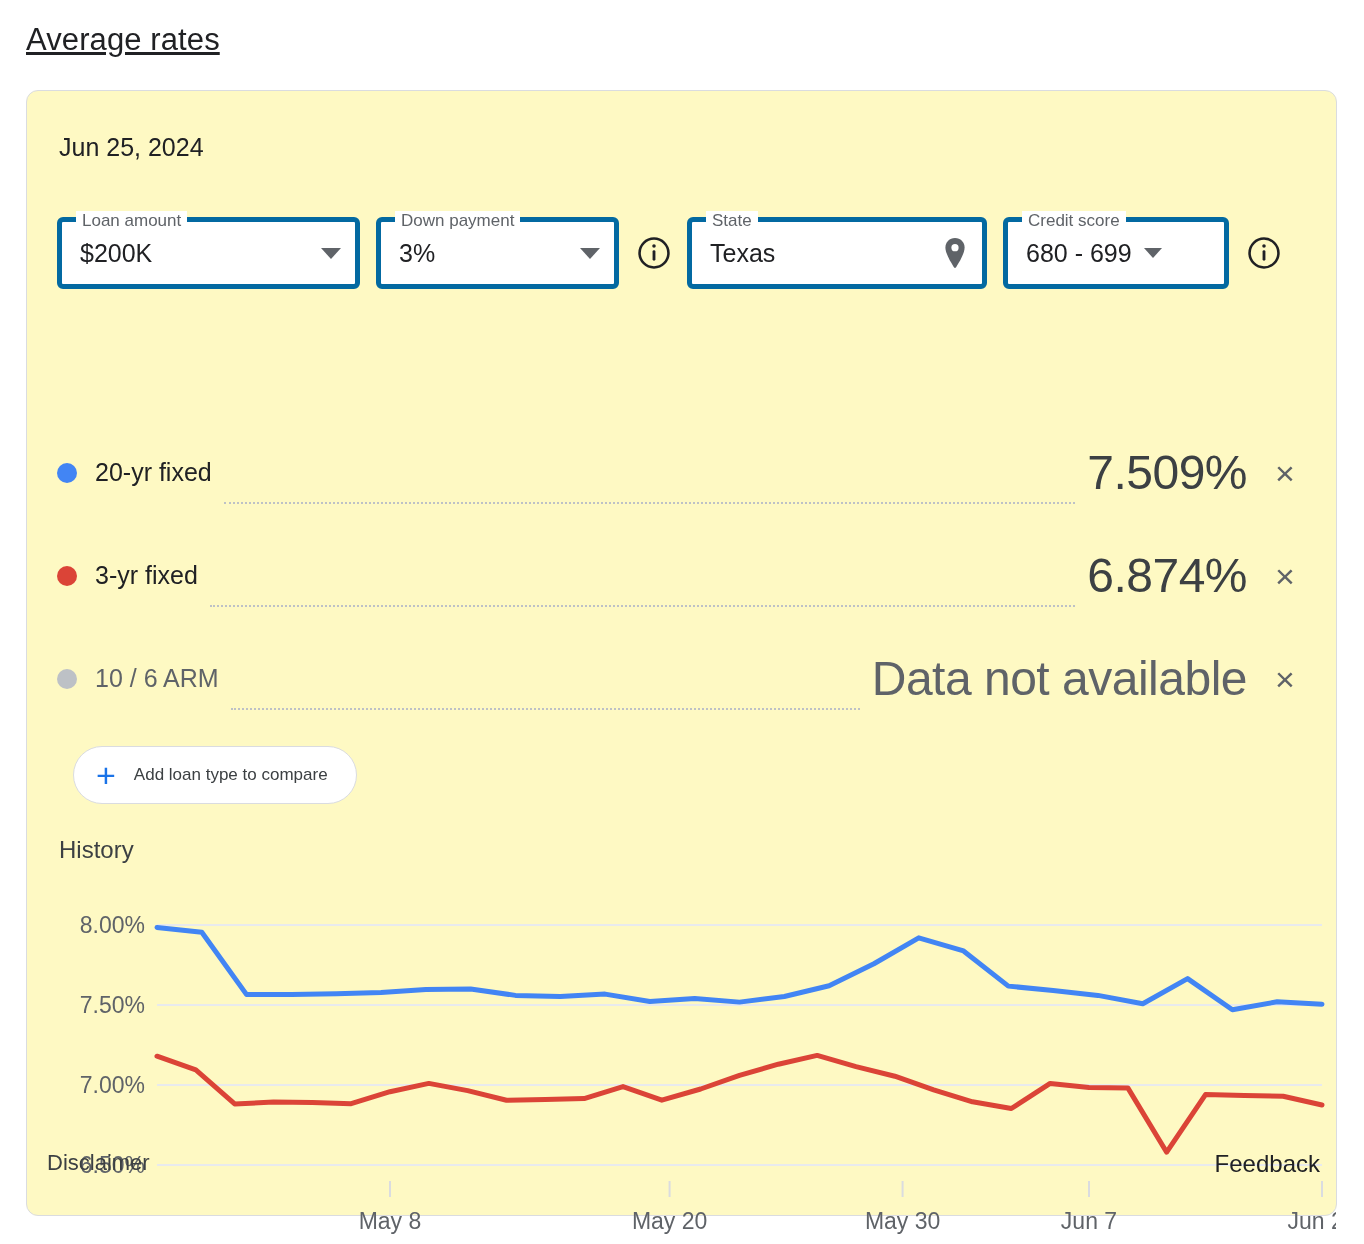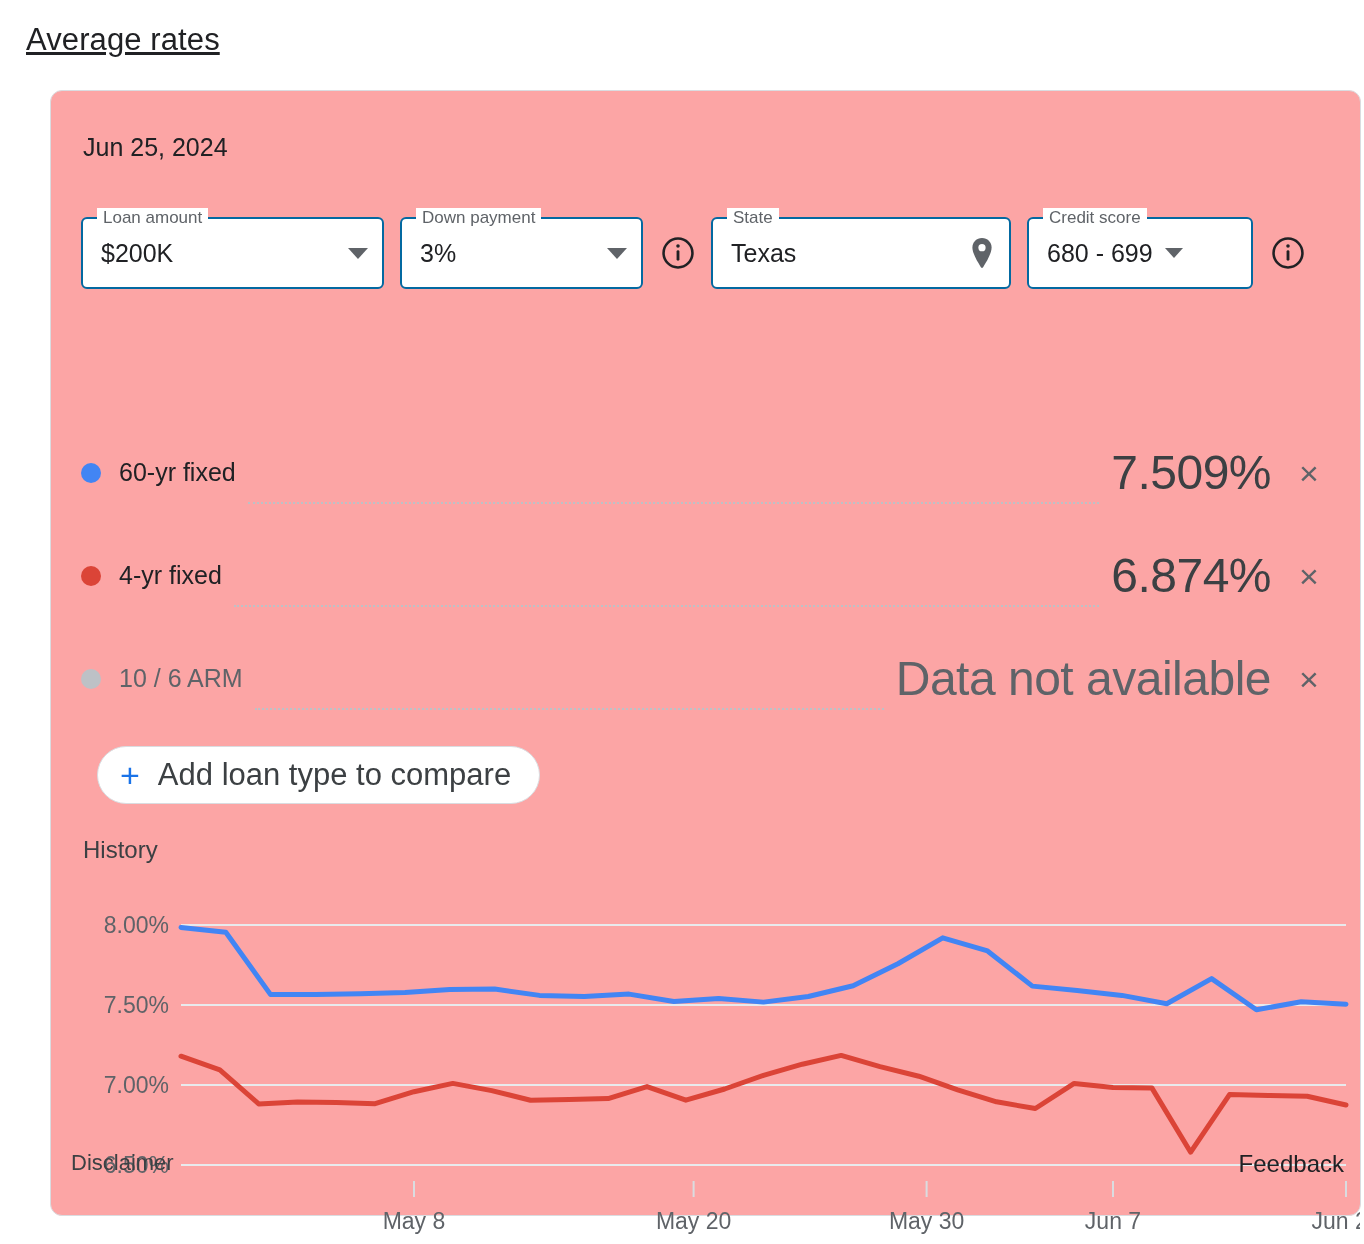--- a/index.html
+++ b/index.html
@@ -14,34 +14,33 @@
 
   .page-title {
     position: absolute; left: 26px; top: 22px;
     font-size: 31px; color: #202124; letter-spacing: .1px; text-decoration: underline;
   }
 
   .card {
     position: absolute; left: 26px; top: 90px;
     width: 1311px; height: 1126px;
     border: 1px solid #dadce0; border-radius: 12px;
-    background: #fca5a5;
-    margin-left: 24px;
+    background: #fef9c3;
   }
 
   .card-date {
     position: absolute; left: 32px; top: 42px;
     font-size: 25px; color: #202124;
   }
 
   
   .fields { position: absolute; left: 30px; top: 126px; height: 72px; display: flex; align-items: center; }
   .field {
     position: relative; height: 72px;
-    border: 2px solid #0369a1; border-radius: 6px;
+    border: 5px solid #0369a1; border-radius: 6px;
     display: flex; align-items: center; padding: 0 14px 0 18px;
     background: #fff;
   }
   .field-label {
     position: absolute; top: -11px; left: 14px;
     background: #fff; padding: 0 6px;
     font-size: 17px; color: #5f6368; white-space: nowrap;
   }
   .field-value { font-size: 25px; color: #202124; white-space: nowrap; }
   .f-loan  { width: 303px; }
@@ -78,21 +77,21 @@
 
   
   .add-btn {
     position: absolute; left: 46px; top: 655px;
     height: 58px; padding: 0 28px 0 22px;
     border: 1px solid #dadce0; border-radius: 29px;
     display: inline-flex; align-items: center; gap: 18px;
     background: #fff; cursor: pointer;
   }
   .plus { color: #1a73e8; font-size: 34px; line-height: 1; font-weight: 400; }
-  .add-label { font-size: 31px; color: #3c4043; white-space: nowrap; }
+  .add-label { font-size: 17px; color: #3c4043; white-space: nowrap; }
 
   
   .history-title { position: absolute; left: 32px; top: 745px; font-size: 24px; color: #3c4043; }
   .chart-wrap { position: absolute; left: 0px; top: 795px; width: 1309px; height: 350px; }
   .chart-svg { display: block; }
 
   
   .footer { position: absolute; left: 0; top: 1045px; width: 1311px; height: 60px; text-decoration: underline; }
   .disclaimer { position: absolute; left: 20px; top: 14px; font-size: 22px; color: #3c4043; cursor: pointer; }
   .feedback  { position: absolute; right: 18px; top: 14px; font-size: 24px; color: #202124; cursor: pointer; }
@@ -154,29 +153,29 @@
           <rect x="11" y="10" width="2" height="7.4" rx="1" fill="#202124"></rect>
         </svg>
       </span>
 
     </div>
 
     <div class="rates">
 
       <div class="rate-row">
         <span class="dot" style="background:#4285F4"></span>
-        <span class="rate-name">60-yr fixed</span>
+        <span class="rate-name">20-yr fixed</span>
         <span class="leader"></span>
         <span class="rate-value">7.509%</span>
         <span class="close-x">×</span>
       </div>
 
       <div class="rate-row">
         <span class="dot" style="background:#DB4437"></span>
-        <span class="rate-name">4-yr fixed</span>
+        <span class="rate-name">3-yr fixed</span>
         <span class="leader"></span>
         <span class="rate-value">6.874%</span>
         <span class="close-x">×</span>
       </div>
 
       <div class="rate-row">
         <span class="dot" style="background:#BDC1C6"></span>
         <span class="rate-name" style="color:#5f6368">10 / 6 ARM</span>
         <span class="leader"></span>
         <span class="rate-value muted">Data not available</span>

